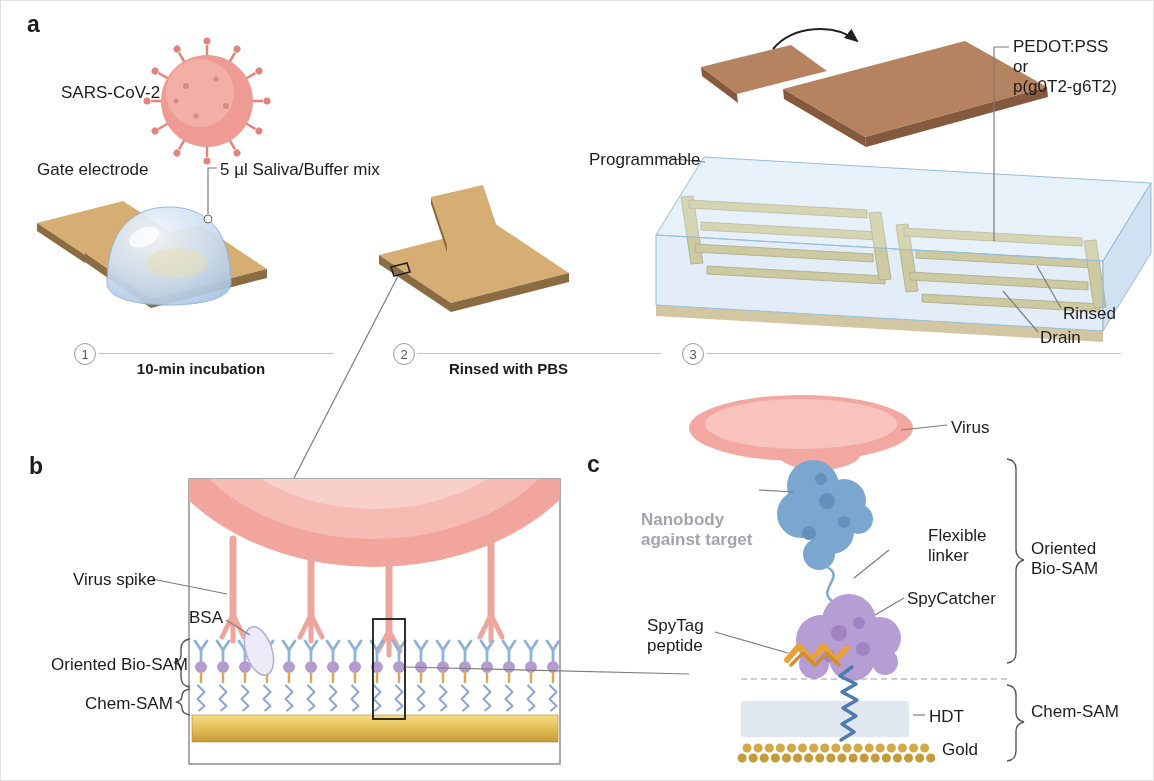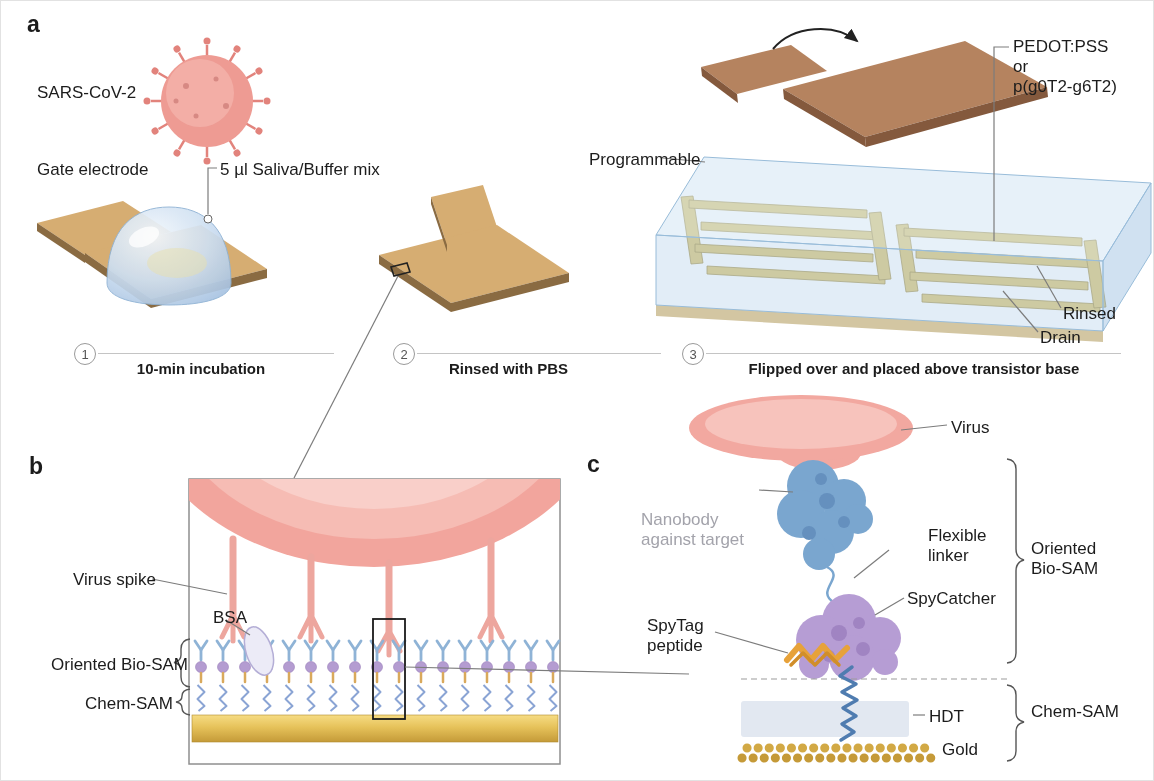--- a/index.html
+++ b/index.html
@@ -4,21 +4,21 @@
 <style>
   html,body{margin:0;padding:0;background:#fff;}
   body{font-family:"Liberation Sans", sans-serif;}
   .canvas{position:relative;width:1154px;height:781px;background:#fff;border:1px solid #e2e2e2;
           box-sizing:border-box;overflow:hidden;color:var(--text_dark,#1c1c1c);}
   svg.art{position:absolute;left:0;top:0;}
   .lbl{position:absolute;font-size:17px;line-height:1.18;color:var(--text_dark,#1c1c1c);white-space:nowrap;}
   .pre{white-space:pre-line;}
   .panel-letter{font-size:23px;font-weight:bold;}
   .cap{position:absolute;font-size:15px;font-weight:bold;text-align:center;white-space:nowrap;}
-  .gray{color:var(--text_gray,#a3a3ab);}
+  .gray{color:var(--text_gray,#a3a3ab);font-weight:bold;}
   .step-circle{position:absolute;width:22px;height:22px;border:1.4px solid #9a9a9a;border-radius:50%;
                font-size:13px;color:#555;display:flex;align-items:center;justify-content:center;background:#fff;box-sizing:border-box;}
   .step-line{position:absolute;height:1px;background:#c4c4c4;}
   
   .tan{fill:var(--tan_electrode,#d6ad72);}
   .tand{fill:var(--gold_dark,#8a6b42);}
   .brown{fill:var(--brown_plate,#b5835f);}
   .brownd{fill:var(--brown_dark,#84593d);}
   .goldf{fill:var(--gold,#d9c065);stroke:#9a8435;stroke-width:.8;}
   .ptr{stroke:#7c7c7c;stroke-width:1.2;fill:none;}
@@ -239,45 +239,44 @@
       <line x1="888" y1="549" x2="853" y2="577" class="ptr"></line>
       <line x1="903" y1="597" x2="874" y2="614" class="ptr"></line>
       <line x1="714" y1="631" x2="787" y2="652" class="ptr"></line>
       <line x1="912" y1="714" x2="924" y2="714" class="ptr"></line>
       <path d="M 1006 458 Q 1015 459 1015 468 L 1015 548 Q 1015 557 1023 559 Q 1015 561 1015 570 L 1015 652 Q 1015 661 1006 662" class="brace"></path>
       <path d="M 1006 684 Q 1015 685 1015 694 L 1015 712 Q 1015 719 1023 721 Q 1015 723 1015 730 L 1015 750 Q 1015 759 1006 760" class="brace"></path>
     </g>
   </svg>
 
   <div class="lbl panel-letter" style="left:26px;top:10px">a</div>
-  <div class="lbl" style="left:36px;top:82px">SARS-CoV-2</div>
+  <div class="lbl" style="left:60px;top:82px">SARS-CoV-2</div>
   <div class="lbl" style="left:36px;top:159px">Gate electrode</div>
   <div class="lbl" style="left:219px;top:159px">5 µl Saliva/Buffer mix</div>
   <div class="lbl" style="left:588px;top:149px">Programmable</div>
   <div class="lbl pre" style="left:1012px;top:36px;width:132px">PEDOT:PSS
 or
 p(g0T2-g6T2)</div>
   <div class="lbl" style="left:1062px;top:303px">Rinsed</div>
   <div class="lbl" style="left:1039px;top:327px">Drain</div>
 
   <div class="step-circle" style="left:73px;top:342px">1</div>
   <div class="step-line" style="left:97px;top:352px;width:236px"></div>
   <div class="cap" style="left:95px;top:359px;width:210px">10-min incubation</div>
 
   <div class="step-circle" style="left:392px;top:342px">2</div>
   <div class="step-line" style="left:416px;top:352px;width:244px"></div>
   <div class="cap" style="left:400px;top:359px;width:215px">Rinsed with PBS</div>
 
   <div class="step-circle" style="left:681px;top:342px">3</div>
   <div class="step-line" style="left:705px;top:352px;width:415px"></div>
-  <div class="cap" style="left:707px;top:359px;width:412px">Flipped over and placed above transistor base</div>
 
   <div class="lbl panel-letter" style="left:28px;top:452px">b</div>
   <div class="lbl" style="left:72px;top:569px">Virus spike</div>
-  <div class="lbl" style="left:212px;top:607px">BSA</div>
+  <div class="lbl" style="left:188px;top:607px">BSA</div>
   <div class="lbl" style="left:50px;top:654px">Oriented Bio-SAM</div>
   <div class="lbl" style="left:84px;top:693px">Chem-SAM</div>
 
   <div class="lbl panel-letter" style="left:586px;top:450px">c</div>
   <div class="lbl" style="left:950px;top:417px">Virus</div>
   <div class="lbl pre gray" style="left:640px;top:509px;width:125px">Nanobody
 against target</div>
   <div class="lbl pre" style="left:927px;top:525px;width:70px">Flexible
 linker</div>
   <div class="lbl" style="left:906px;top:588px">SpyCatcher</div>

